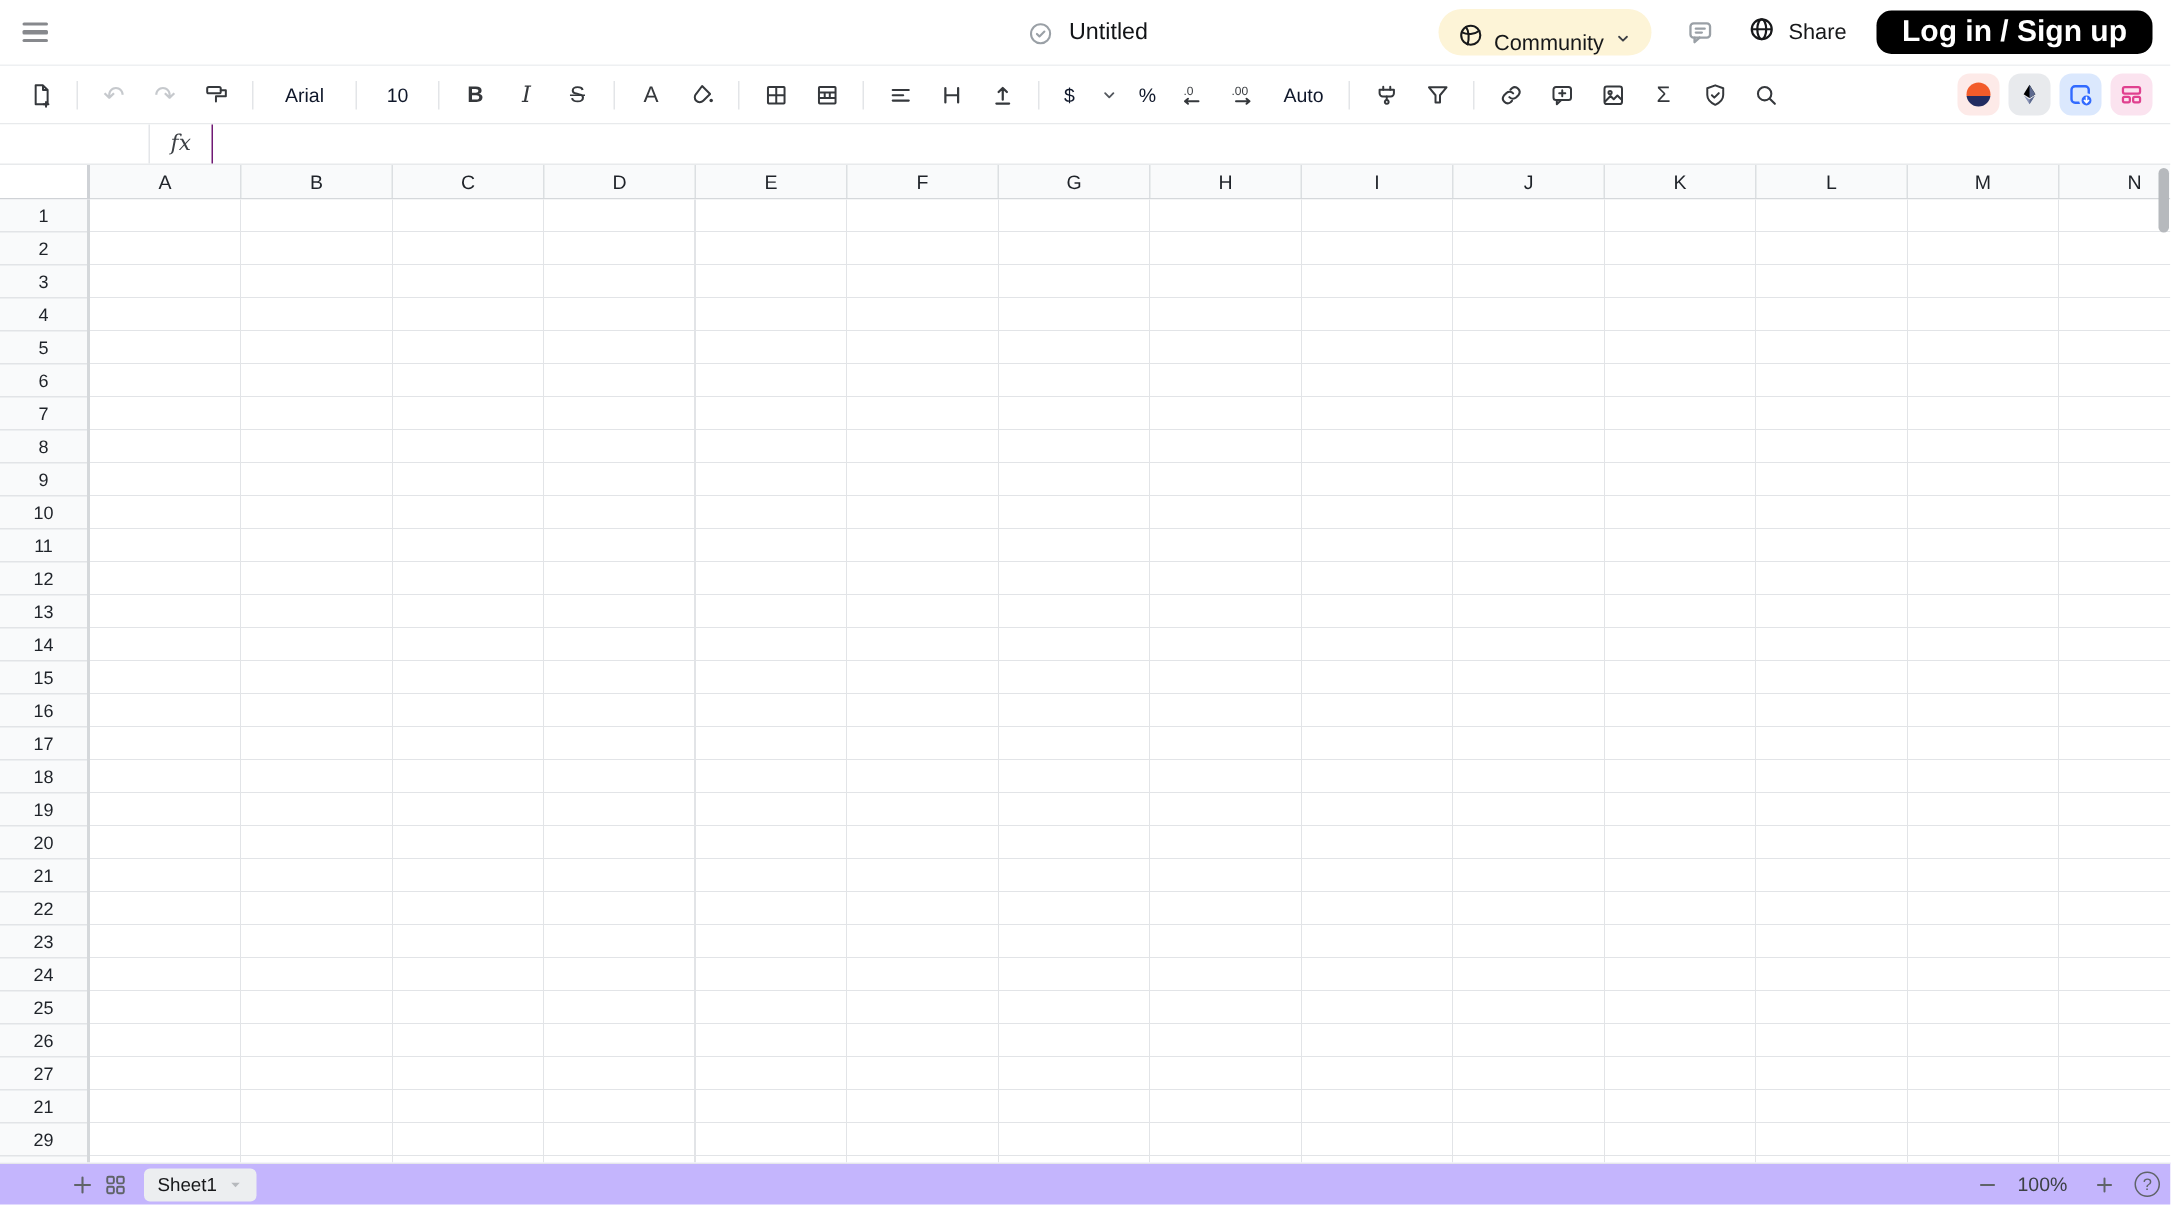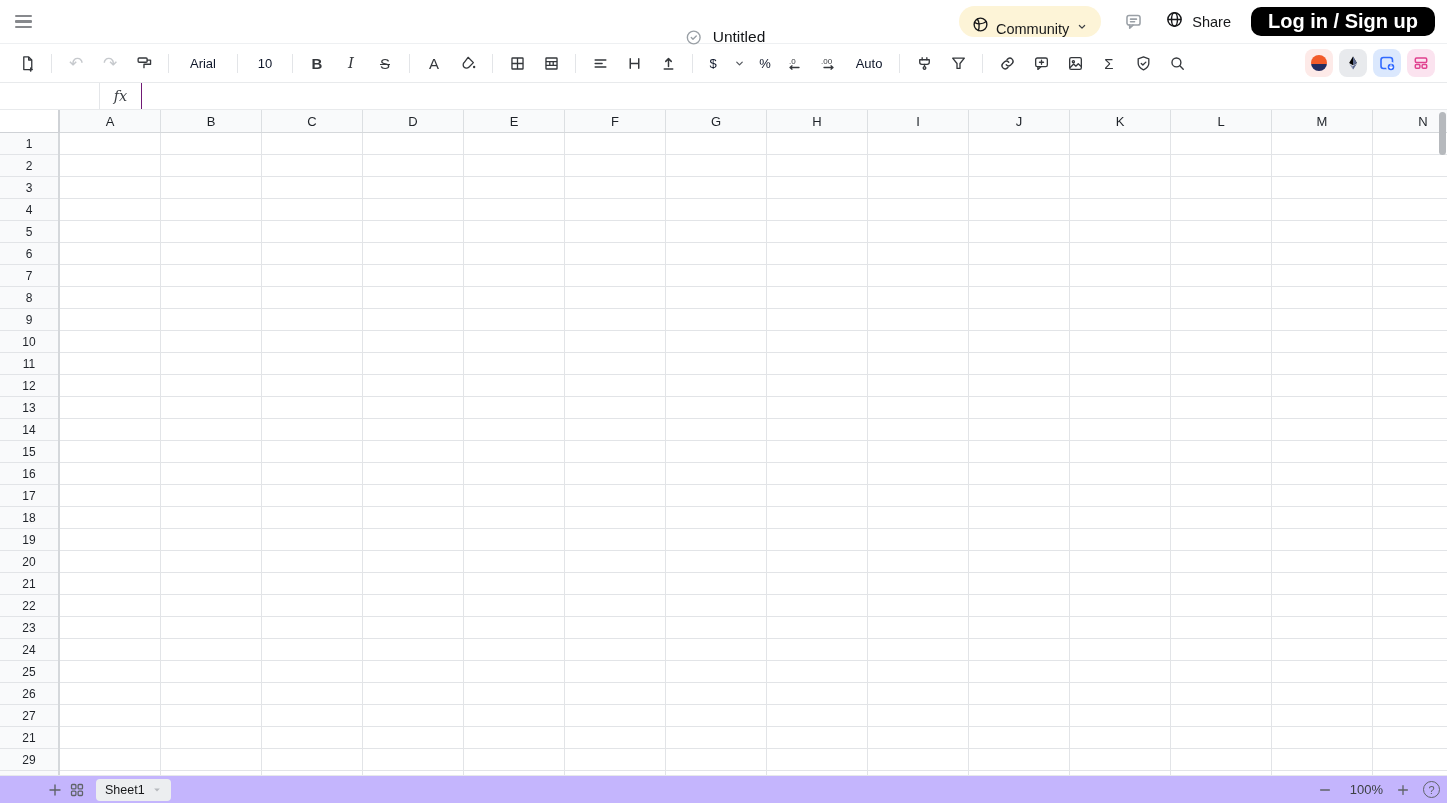--- a/index.html
+++ b/index.html
@@ -5,21 +5,21 @@
   * { margin:0; padding:0; box-sizing:border-box; }
   html,body { width:1447px; height:804px; overflow:hidden; background:#fff;
               font-family:"Liberation Sans","DejaVu Sans",sans-serif; color:#1f2329; }
 
   
   .topbar { height:44px; display:flex; align-items:center; position:relative;
             border-bottom:1px solid #eef0f2; background:#fff; padding:0 12px; }
   .hamburger { width:26px; height:26px; display:flex; flex-direction:column; justify-content:center;
                gap:3px; cursor:pointer; }
   .hamburger span { display:block; width:17px; height:2.6px; background:#87898d; border-radius:1px; margin-left:3px; }
-  .title-wrap { position:absolute; left:50%; top:15px; height:44px; transform:translateX(-50%);
+  .title-wrap { position:absolute; left:50%; top:0; height:44px; transform:translateX(-50%);
                 display:flex; align-items:center; gap:7px; }
   .title-text { font-size:15.5px; color:#121417; }
   .topbar-right { margin-left:auto; display:flex; align-items:center; gap:20px; }
   .pill { display:flex; align-items:flex-end; gap:7px; background:#fdf4d7; border-radius:16px;
           height:31px; padding:0 13px; cursor:pointer; }
   .pill-label { font-size:14.5px; color:#17181a; }
   .icon-btn { display:flex; align-items:center; justify-content:center; width:24px; height:24px; cursor:pointer; }
   .share { display:flex; align-items:center; gap:8px; cursor:pointer; }
   .share-label { font-size:14.5px; color:#17181a; }
   .login-btn { background:#000; color:#fff; font-size:20px; font-weight:700;
@@ -76,21 +76,21 @@
 
   
   .footer { height:28px; border-top:1px solid #e6e8eb; display:flex; align-items:center;
             background:#c4b5fd; padding-left:44px; padding-right:7px; }
   .ft-btn { width:22px; height:22px; display:flex; align-items:center; justify-content:center;
             color:#5f6368; cursor:pointer; border-radius:4px; }
   .sheet-tab { margin-left:8px; height:22px; background:#eceef0; border-radius:4px; padding:0 9px;
                display:flex; align-items:center; gap:7px; cursor:pointer; }
   .sheet-tab-label { font-size:12.5px; color:#17181a; }
   .zoom-group { margin-left:auto; display:flex; align-items:center; gap:12px; }
-  .zoom-label { font-size:13px; color:#3c4043; min-width:38px; text-align:right; }
+  .zoom-label { font-size:13px; color:#3c4043; min-width:38px; text-align:left; }
   .help-btn { width:17px; height:17px; border:1.3px solid #5f6368; border-radius:50%; color:#5f6368;
               font-size:11px; display:flex; align-items:center; justify-content:center; cursor:pointer; }
 </style>
 </head>
 <body>
 
 <div class="topbar">
   <div class="hamburger">
       <span></span>
       <span></span>

